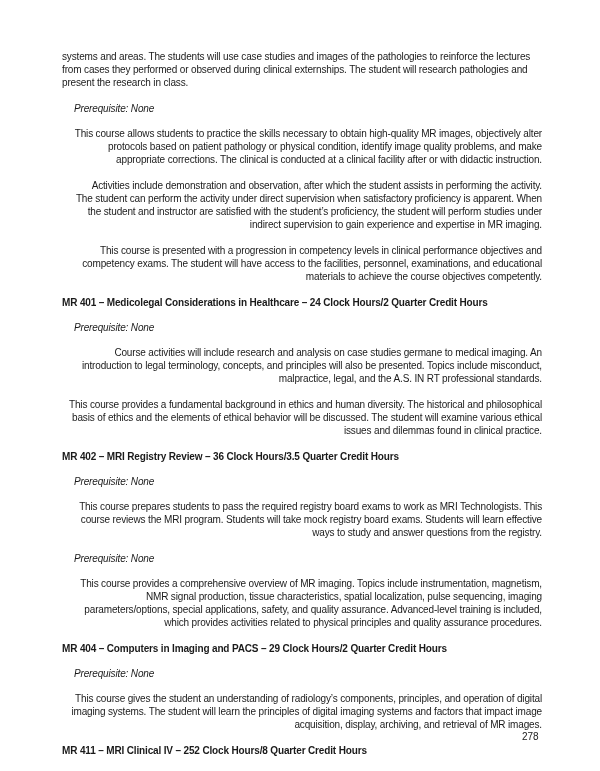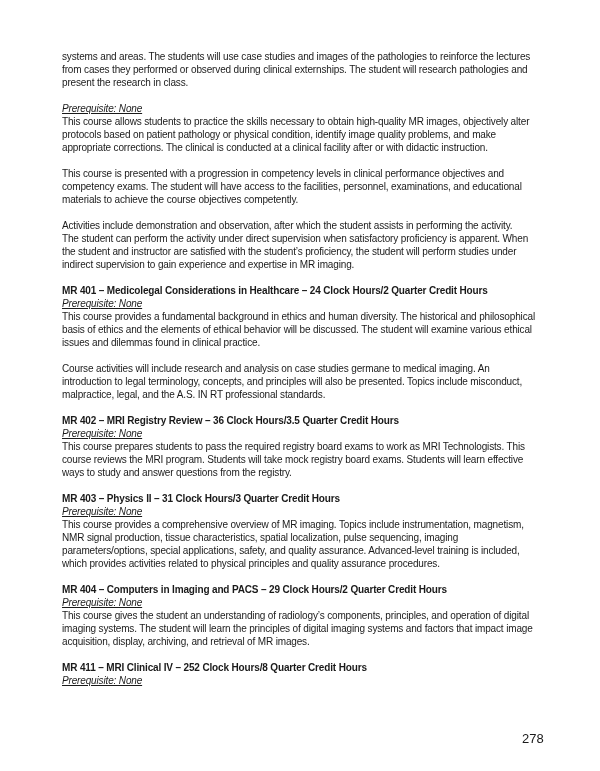--- a/index.html
+++ b/index.html
@@ -6,70 +6,69 @@
     body { width: 600px; height: 771px; position: relative; overflow: hidden; }
     .page {
       position: absolute; left: 62px; top: 50px; width: 480px;
       font-family: "Liberation Sans", sans-serif;
       font-size: 10px; line-height: 13px; color: #1a1a1a;
       letter-spacing: -0.15px;
     }
     .para { margin: 0 0 13px 0; white-space: pre-line; }
     .course { margin: 0; }
     .course-title { font-weight: bold; margin: 0; white-space: nowrap; }
-    .prereq { font-style: italic; margin: 0; text-decoration: underline; }
-    .body-text { margin: 0 0 13px 0; white-space: pre-line; }
+    .prereq { font-style: italic; margin: 12px; }
+    .body-text { margin: 0 0 13px 0; white-space: pre-line; text-align: right; }
     .page-number {
       position: absolute; left: 522px; top: 731px;
-      font-family: "Liberation Sans", sans-serif; font-size: 13px; color: #1a1a1a;
+      font-family: "Liberation Sans", sans-serif; font-size: 10px; color: #1a1a1a;
     }
   </style>
 </head>
 <body>
 
 <div class="page">
   <p class="para">systems and areas. The students will use case studies and images of the pathologies to reinforce the lectures
 from cases they performed or observed during clinical externships. The student will research pathologies and
 present the research in class.</p>
 
   <div class="course">
     <p class="prereq">Prerequisite: None</p>
     <p class="body-text">This course allows students to practice the skills necessary to obtain high-quality MR images, objectively alter
 protocols based on patient pathology or physical condition, identify image quality problems, and make
 appropriate corrections. The clinical is conducted at a clinical facility after or with didactic instruction.</p>
-    <p class="body-text">This course is presented with a progression in competency levels in clinical performance objectives and
-competency exams. The student will have access to the facilities, personnel, examinations, and educational
-materials to achieve the course objectives competently.</p>
     <p class="body-text">Activities include demonstration and observation, after which the student assists in performing the activity.
 The student can perform the activity under direct supervision when satisfactory proficiency is apparent. When
 the student and instructor are satisfied with the student’s proficiency, the student will perform studies under
 indirect supervision to gain experience and expertise in MR imaging.</p>
+    <p class="body-text">This course is presented with a progression in competency levels in clinical performance objectives and
+competency exams. The student will have access to the facilities, personnel, examinations, and educational
+materials to achieve the course objectives competently.</p>
   </div>
 
   <div class="course">
     <p class="course-title">MR 401 – Medicolegal Considerations in Healthcare – 24 Clock Hours/2 Quarter Credit Hours</p>
     <p class="prereq">Prerequisite: None</p>
+    <p class="body-text">Course activities will include research and analysis on case studies germane to medical imaging. An
+introduction to legal terminology, concepts, and principles will also be presented. Topics include misconduct,
+malpractice, legal, and the A.S. IN RT professional standards.</p>
     <p class="body-text">This course provides a fundamental background in ethics and human diversity. The historical and philosophical
 basis of ethics and the elements of ethical behavior will be discussed. The student will examine various ethical
 issues and dilemmas found in clinical practice.</p>
-    <p class="body-text">Course activities will include research and analysis on case studies germane to medical imaging. An
-introduction to legal terminology, concepts, and principles will also be presented. Topics include misconduct,
-malpractice, legal, and the A.S. IN RT professional standards.</p>
   </div>
 
   <div class="course">
     <p class="course-title">MR 402 – MRI Registry Review – 36 Clock Hours/3.5 Quarter Credit Hours</p>
     <p class="prereq">Prerequisite: None</p>
     <p class="body-text">This course prepares students to pass the required registry board exams to work as MRI Technologists. This
 course reviews the MRI program. Students will take mock registry board exams. Students will learn effective
 ways to study and answer questions from the registry.</p>
   </div>
 
   <div class="course">
-    <p class="course-title">MR 403 – Physics II – 31 Clock Hours/3 Quarter Credit Hours</p>
     <p class="prereq">Prerequisite: None</p>
     <p class="body-text">This course provides a comprehensive overview of MR imaging. Topics include instrumentation, magnetism,
 NMR signal production, tissue characteristics, spatial localization, pulse sequencing, imaging
 parameters/options, special applications, safety, and quality assurance. Advanced-level training is included,
 which provides activities related to physical principles and quality assurance procedures.</p>
   </div>
 
   <div class="course">
     <p class="course-title">MR 404 – Computers in Imaging and PACS – 29 Clock Hours/2 Quarter Credit Hours</p>
     <p class="prereq">Prerequisite: None</p>

